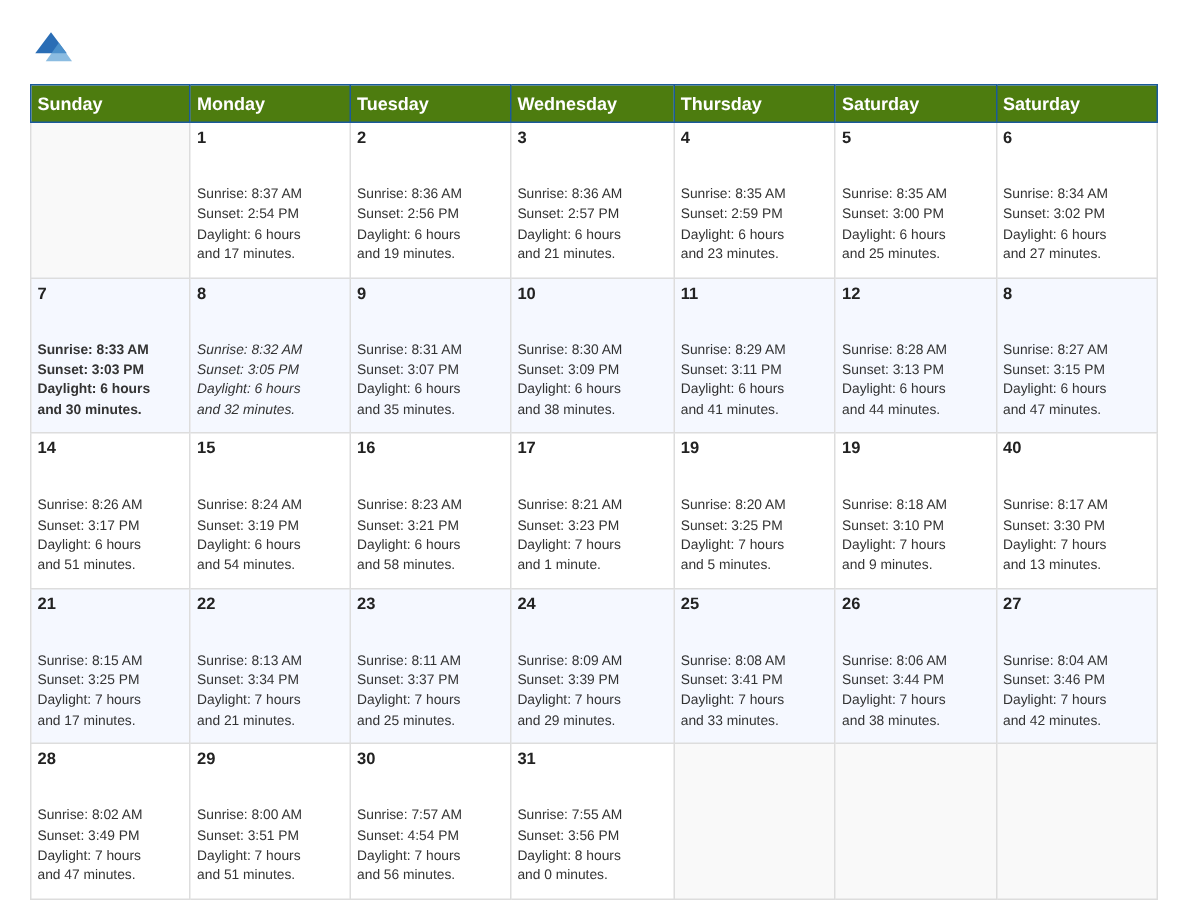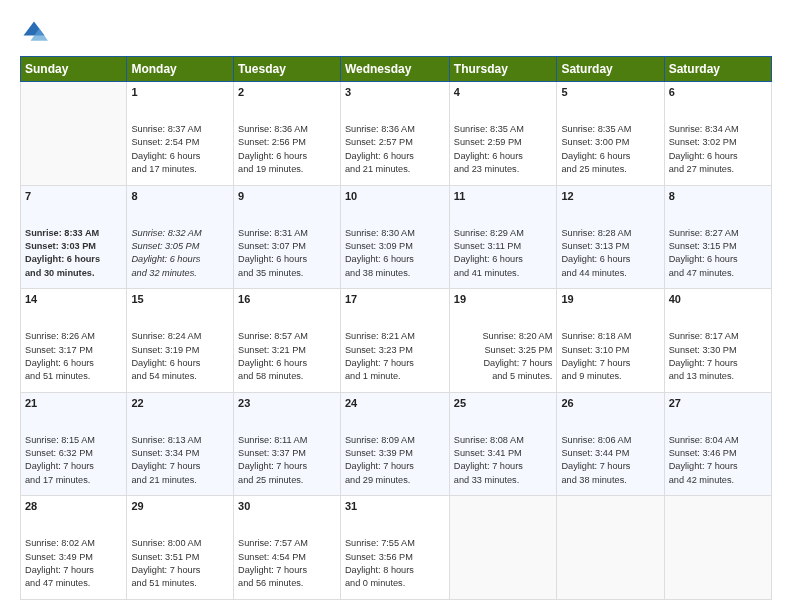--- a/index.html
+++ b/index.html
@@ -243,35 +243,35 @@
           </td>
           <td>
             <span class="day-num">15</span>
             <div class="day-info" style="white-space: pre-line;">Sunrise: 8:24 AM
 Sunset: 3:19 PM
 Daylight: 6 hours
 and 54 minutes.</div>
           </td>
           <td>
             <span class="day-num">16</span>
-            <div class="day-info" style="white-space: pre-line;">Sunrise: 8:57 AM
+            <div class="day-info" style="white-space: pre-line;">Sunrise: 8:23 AM
 Sunset: 3:21 PM
 Daylight: 6 hours
 and 58 minutes.</div>
           </td>
           <td>
             <span class="day-num">17</span>
             <div class="day-info" style="white-space: pre-line;">Sunrise: 8:21 AM
 Sunset: 3:23 PM
 Daylight: 7 hours
 and 1 minute.</div>
           </td>
           <td>
             <span class="day-num">19</span>
-            <div class="day-info" style="white-space: pre-line; text-align: right;">Sunrise: 8:20 AM
+            <div class="day-info" style="white-space: pre-line;">Sunrise: 8:20 AM
 Sunset: 3:25 PM
 Daylight: 7 hours
 and 5 minutes.</div>
           </td>
           <td>
             <span class="day-num">19</span>
             <div class="day-info" style="white-space: pre-line;">Sunrise: 8:18 AM
 Sunset: 3:10 PM
 Daylight: 7 hours
 and 9 minutes.</div>
@@ -281,21 +281,21 @@
             <div class="day-info" style="white-space: pre-line;">Sunrise: 8:17 AM
 Sunset: 3:30 PM
 Daylight: 7 hours
 and 13 minutes.</div>
           </td>
         </tr>
         <tr>
           <td>
             <span class="day-num">21</span>
             <div class="day-info" style="white-space: pre-line;">Sunrise: 8:15 AM
-Sunset: 6:32 PM
+Sunset: 3:25 PM
 Daylight: 7 hours
 and 17 minutes.</div>
           </td>
           <td>
             <span class="day-num">22</span>
             <div class="day-info" style="white-space: pre-line;">Sunrise: 8:13 AM
 Sunset: 3:34 PM
 Daylight: 7 hours
 and 21 minutes.</div>
           </td>

